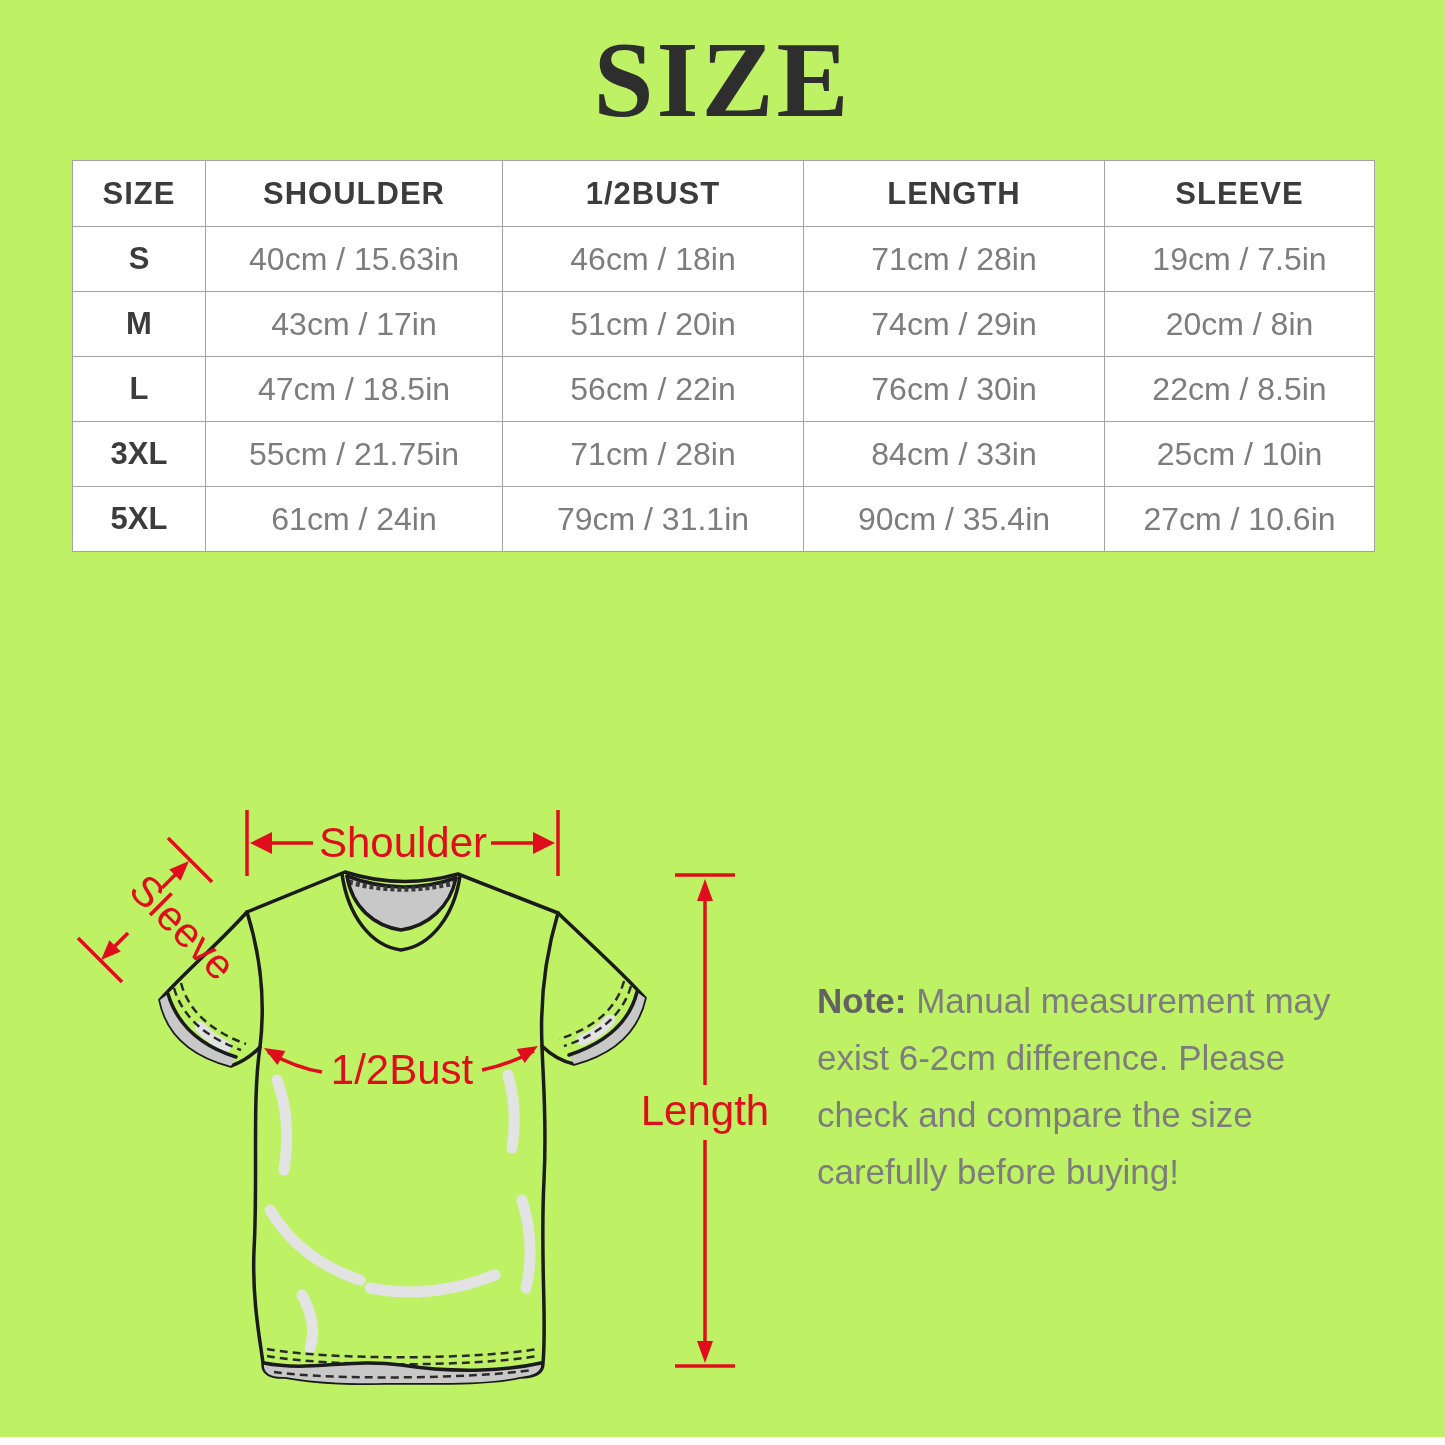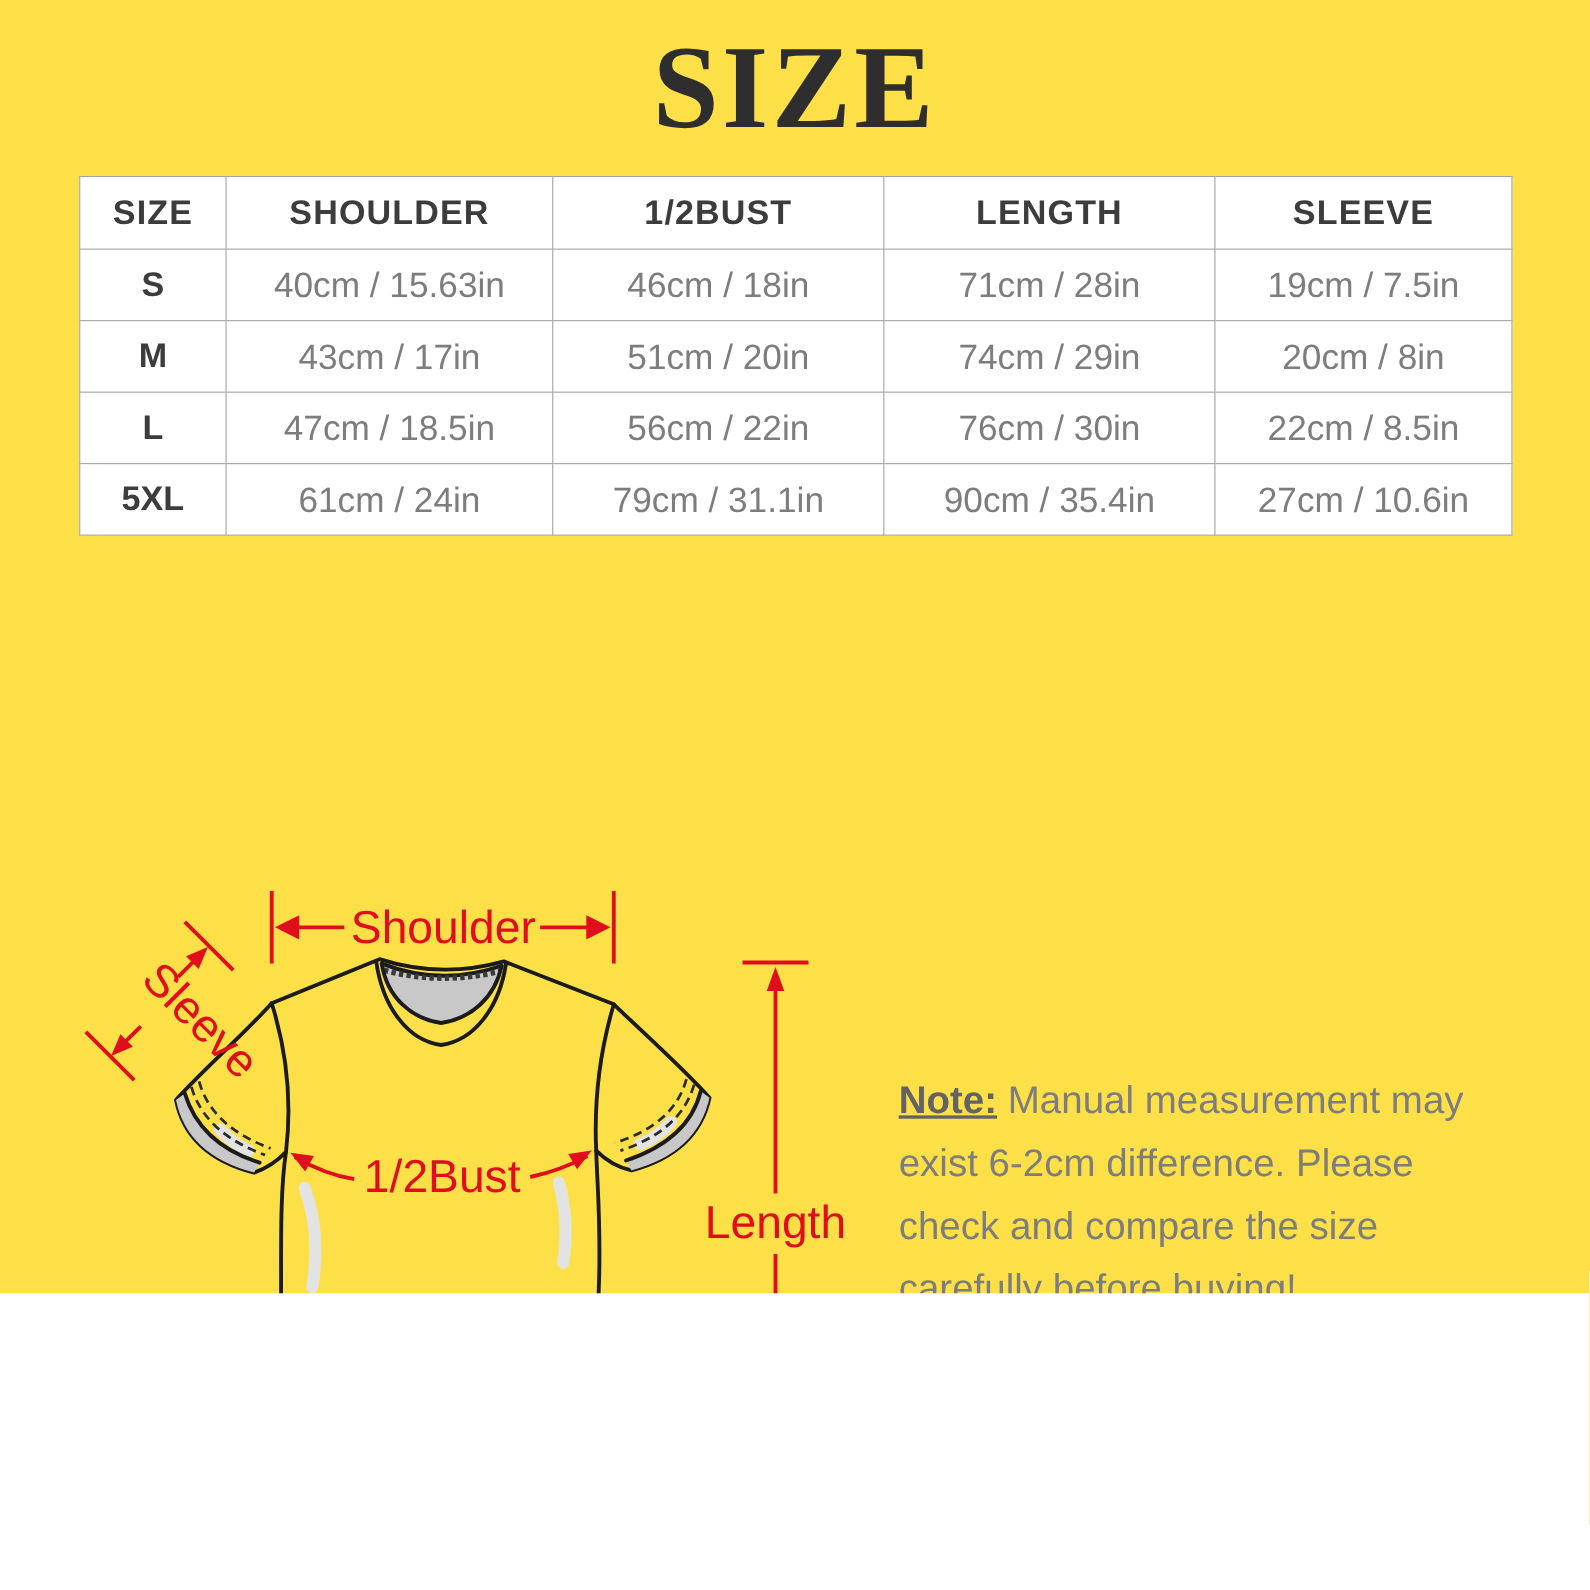--- a/index.html
+++ b/index.html
@@ -1,36 +1,36 @@
 <!DOCTYPE html>
 <html><head>
 <meta charset="utf-8">
 <style>
   html,body{margin:0;padding:0;background:#fff;}
-  #page{position:relative;width:1445px;height:1176px;background:#fde047;overflow:hidden;
+  #page{position:relative;width:1445px;height:1437px;background:#bef264;overflow:hidden;
         font-family:"Liberation Sans",sans-serif;}
 
   
   .page-title{position:absolute;top:26px;left:0;width:1445px;text-align:center;
       font-family:"Liberation Serif",serif;font-weight:700;font-size:108px;line-height:108px;
       letter-spacing:3px;color:#2e2e2e;margin:0;}
 
   
   .size-table-wrap{position:absolute;left:72px;top:160px;width:1302px;}
   table.size-table{border-collapse:collapse;width:1302px;table-layout:fixed;background:#fff;}
   table.size-table td,table.size-table th{border:1px solid #a3a3a3;text-align:center;
       vertical-align:middle;padding:0;}
   table.size-table th{height:65px;font-size:31px;font-weight:700;color:#3c3c3c;letter-spacing:1px;}
   table.size-table td{height:64px;font-size:32px;color:#7d7d7d;}
   table.size-table td.size-col{font-weight:700;color:#3c3c3c;font-size:31px;}
 
   
   .note{position:absolute;left:817px;top:972px;width:562px;font-size:35px;line-height:57px;
       color:#7d7d7d;}
-  .note b{color:#636363;font-weight:700;text-decoration:underline;}
+  .note b{color:#636363;font-weight:700;}
 
   
   .diagram{position:absolute;left:70px;top:780px;width:710px;height:665px;}
   .dim-text{fill:#e00e1c;font-family:"Liberation Sans",sans-serif;font-size:42px;}
   .dim-line{stroke:#e00e1c;stroke-width:3.5;fill:none;}
   .dim-head{fill:#e00e1c;stroke:none;}
   .outline{stroke:#1b1b1b;stroke-width:3.5;fill:none;stroke-linecap:round;stroke-linejoin:round;}
   .stitch{stroke:#2a2a2a;stroke-width:2.5;fill:none;stroke-dasharray:8 5;}
   .wrinkle{stroke:#e3e3e3;stroke-width:11;fill:none;stroke-linecap:round;}
 </style>
@@ -73,20 +73,27 @@
           <td>51cm / 20in</td>
           <td>74cm / 29in</td>
           <td>20cm / 8in</td>
         </tr>
         <tr>
           <td class="size-col">L</td>
           <td>47cm / 18.5in</td>
           <td>56cm / 22in</td>
           <td>76cm / 30in</td>
           <td>22cm / 8.5in</td>
+        </tr>
+        <tr>
+          <td class="size-col">3XL</td>
+          <td>55cm / 21.75in</td>
+          <td>71cm / 28in</td>
+          <td>84cm / 33in</td>
+          <td>25cm / 10in</td>
         </tr>
         <tr>
           <td class="size-col">5XL</td>
           <td>61cm / 24in</td>
           <td>79cm / 31.1in</td>
           <td>90cm / 35.4in</td>
           <td>27cm / 10.6in</td>
         </tr>
       </tbody>
     </table>

